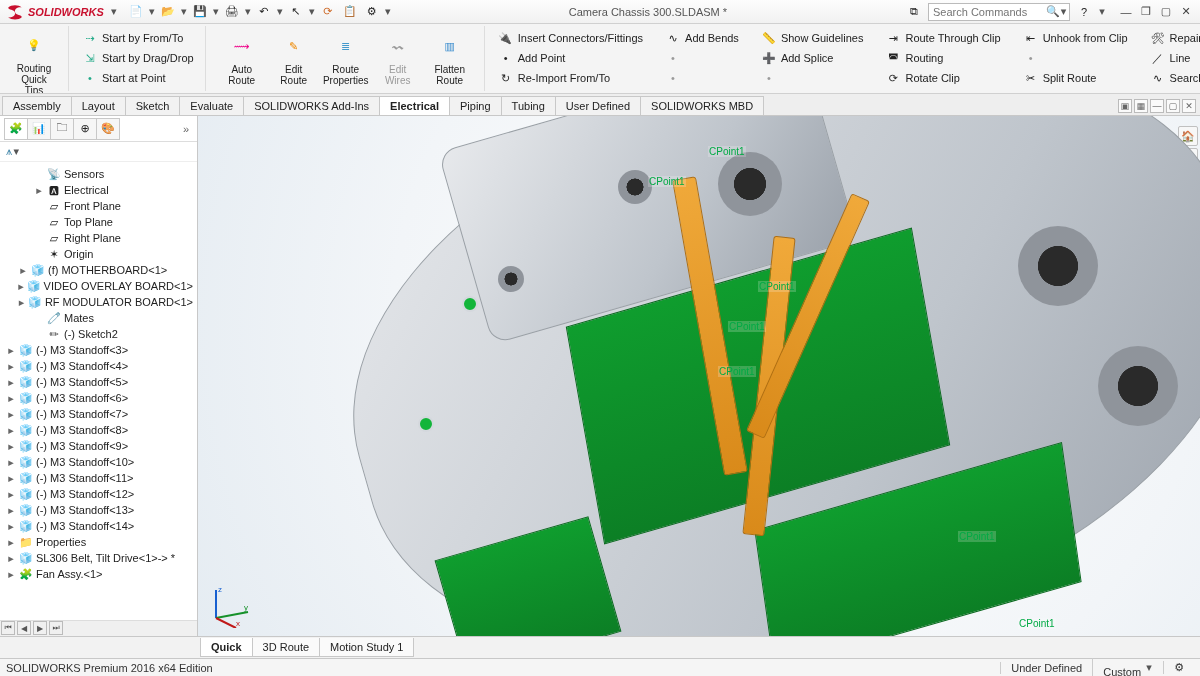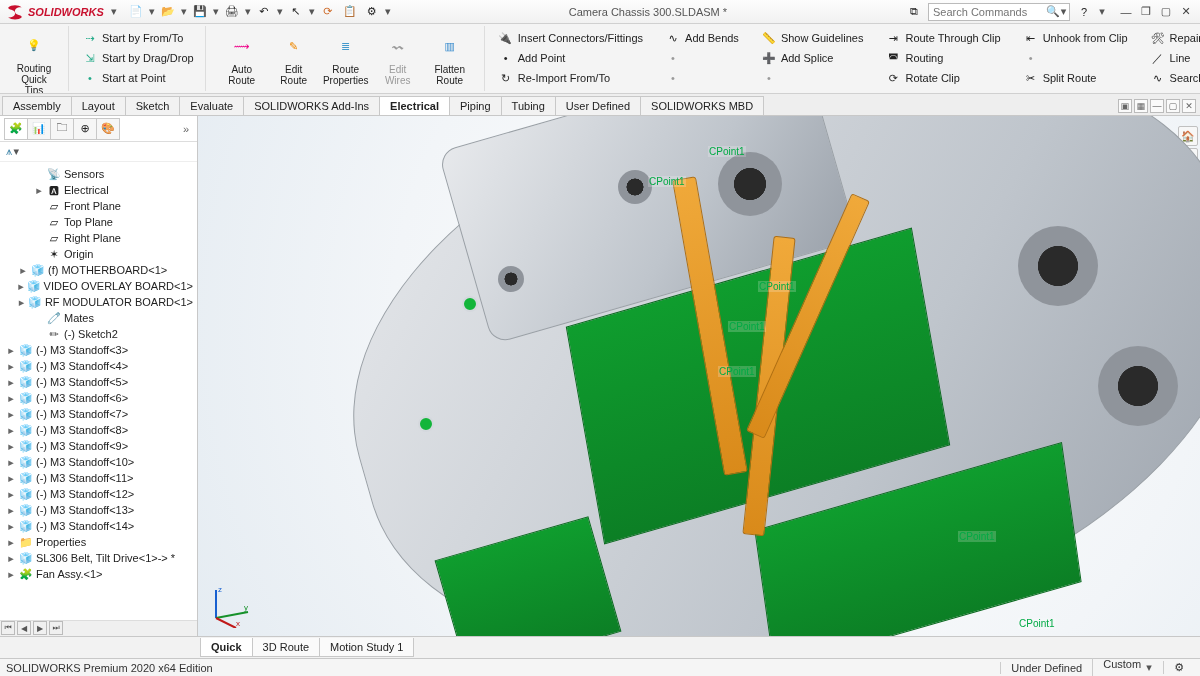--- a/index.html
+++ b/index.html
@@ -63,21 +63,21 @@
   .hole{position:absolute;border-radius:50%;background:radial-gradient(circle,#2a2a2a 0 35%, #8f949b 36% 100%);}
   .ghole{position:absolute;border-radius:50%;background:#13b53a;border:2px solid #d4d8dd;}
   .anno{position:absolute;font-size:10px;color:#0a4;background:rgba(255,255,255,.2);padding:0 1px;}
   
   .btabs{height:22px;background:#f2f2f2;border-top:1px solid #c8c8c8;display:flex;align-items:center;padding-left:200px;}
   .btab{padding:3px 10px;border:1px solid #c8c8c8;border-top:0;background:#fafafa;margin-right:-1px;cursor:pointer;}
   .btab.active{background:#fff;font-weight:600;}
   
   .status{height:18px;background:#f5f5f5;border-top:1px solid #c8c8c8;display:flex;align-items:center;padding:0 6px;font-size:11px;color:#333;}
   .status .fill{flex:1;}
-  .status .sect{padding:0 10px;border-left:1px solid #ccc;display:flex;align-items:flex-start;gap:4px;}
+  .status .sect{padding:0 10px;border-left:1px solid #ccc;display:flex;align-items:flex-end;gap:4px;}
 </style>
 </head>
 <body>
 
 <div class="titlebar">
   <div class="logo">
     <svg viewBox="0 0 24 24">
         <path fill="#c8102e" d="M3 6c4-4 14-4 18 0-5-1-10 2-9 6 1 5 9 3 9 7-4 4-14 4-18 0 5 1 10-2 9-6-1-5-9-3-9-7z"></path>
       </svg>
     <span>SOLIDWORKS</span>
@@ -517,21 +517,21 @@
   </div>
 </div>
 
 <div class="btabs" id="btabs">
     <div class="btab active">Quick</div>
     <div class="btab">3D Route</div>
     <div class="btab">Motion Study 1</div>
   </div>
 
 <div class="status">
-  <span>SOLIDWORKS Premium 2020 x64 Edition</span>
+  <span>SOLIDWORKS Premium 2016 x64 Edition</span>
   <div class="fill"></div>
   <div class="sect">
       <span>Under Defined</span>
     </div>
   <div class="sect">
       <span>Custom</span>
       <span class="dropcaret">▾</span>
     </div>
   <div class="sect">⚙</div>
 </div>

